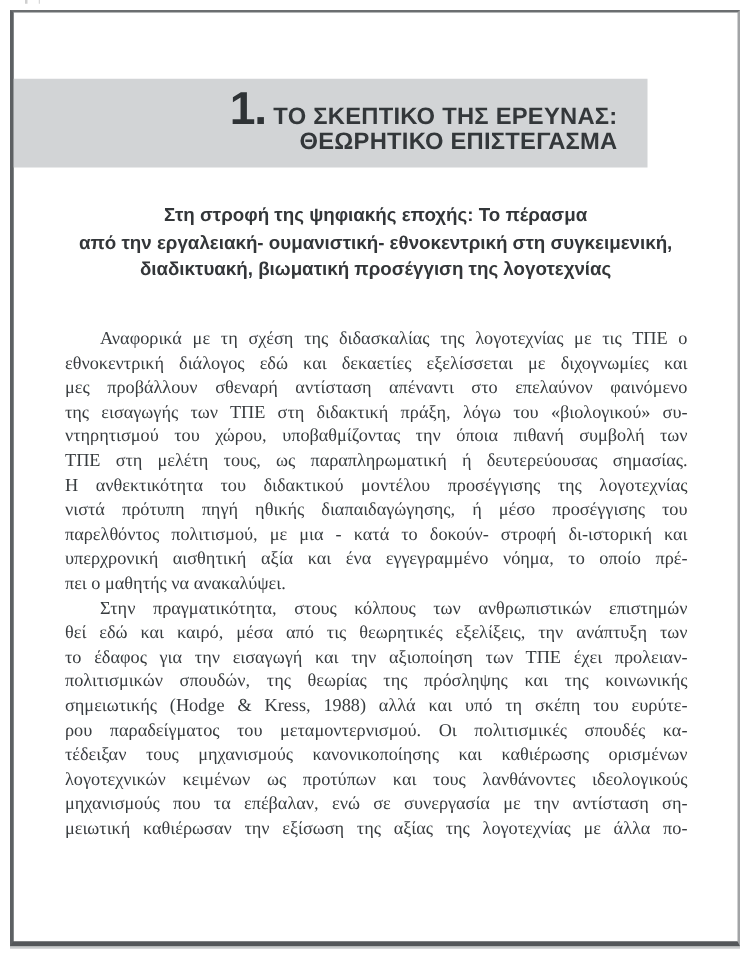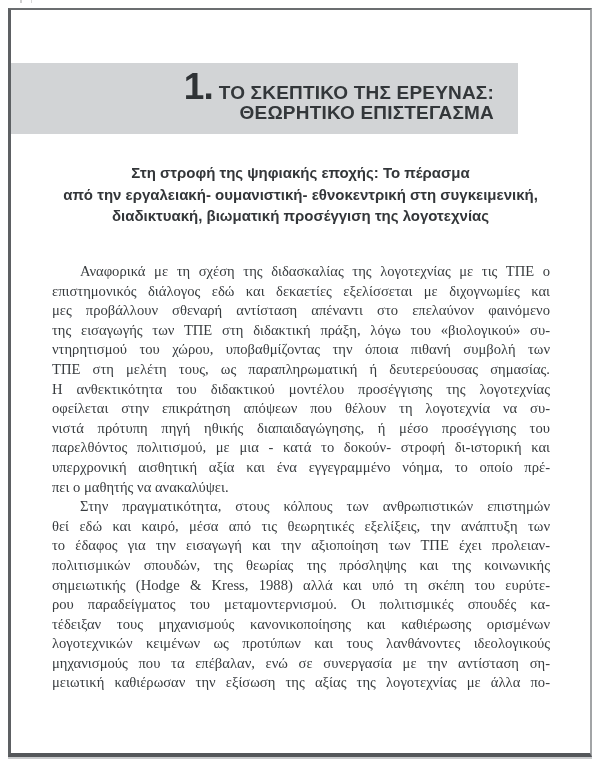--- a/index.html
+++ b/index.html
@@ -122,27 +122,26 @@
 
     <div class="subtitle">
       <div>Στη στροφή της ψηφιακής εποχής: Το πέρασμα</div>
       <div>από την εργαλειακή- ουμανιστική- εθνοκεντρική στη συγκειμενική,</div>
       <div>διαδικτυακή, βιωματική προσέγγιση της λογοτεχνίας</div>
     </div>
 
     <div class="body-text">
       <div>
         <div class="pline indent">Αναφορικά με τη σχέση της διδασκαλίας της λογοτεχνίας με τις ΤΠΕ ο</div>
-        <div class="pline">επιστημονικός διάλογος εδώ και δεκαετίες εξελίσσεται με διχογνωμίες και</div>
+        <div class="pline">εθνοκεντρική διάλογος εδώ και δεκαετίες εξελίσσεται με διχογνωμίες και</div>
         <div class="pline">μες προβάλλουν σθεναρή αντίσταση απέναντι στο επελαύνον φαινόμενο</div>
         <div class="pline">της εισαγωγής των ΤΠΕ στη διδακτική πράξη, λόγω του «βιολογικού» συ-</div>
         <div class="pline">ντηρητισμού του χώρου, υποβαθμίζοντας την όποια πιθανή συμβολή των</div>
         <div class="pline">ΤΠΕ στη μελέτη τους, ως παραπληρωματική ή δευτερεύουσας σημασίας.</div>
         <div class="pline">Η ανθεκτικότητα του διδακτικού μοντέλου προσέγγισης της λογοτεχνίας</div>
-        <div class="pline">οφείλεται στην επικράτηση απόψεων που θέλουν τη λογοτεχνία να συ-</div>
         <div class="pline">νιστά πρότυπη πηγή ηθικής διαπαιδαγώγησης, ή μέσο προσέγγισης του</div>
         <div class="pline">παρελθόντος πολιτισμού, με μια - κατά το δοκούν- στροφή δι-ιστορική και</div>
         <div class="pline">υπερχρονική αισθητική αξία και ένα εγγεγραμμένο νόημα, το οποίο πρέ-</div>
         <div class="pline plast">πει ο μαθητής να ανακαλύψει.</div>
       </div>
       <div>
         <div class="pline indent">Στην πραγματικότητα, στους κόλπους των ανθρωπιστικών επιστημών</div>
         <div class="pline">θεί εδώ και καιρό, μέσα από τις θεωρητικές εξελίξεις, την ανάπτυξη των</div>
         <div class="pline">το έδαφος για την εισαγωγή και την αξιοποίηση των ΤΠΕ έχει προλειαν-</div>
         <div class="pline">πολιτισμικών σπουδών, της θεωρίας της πρόσληψης και της κοινωνικής</div>

